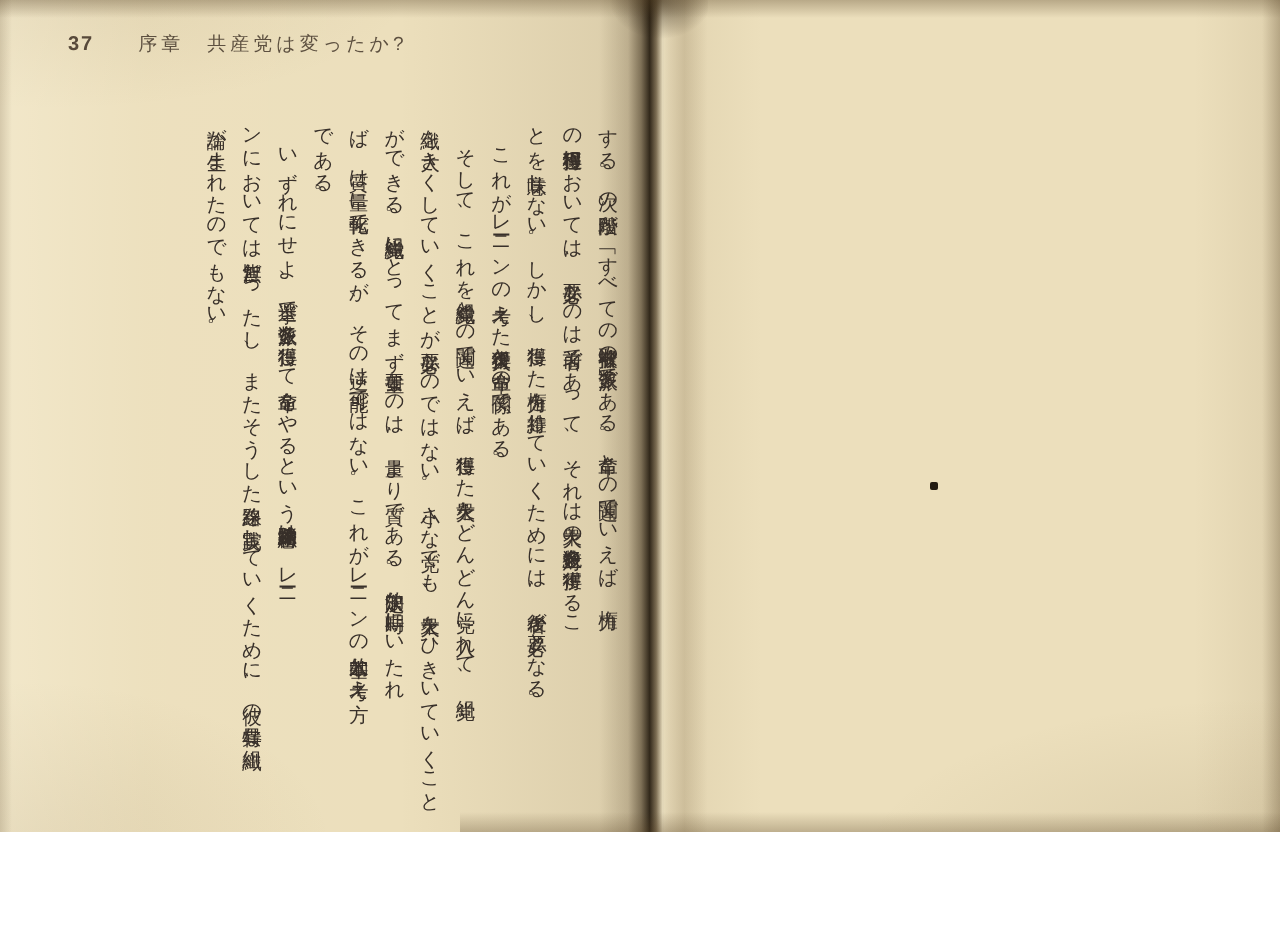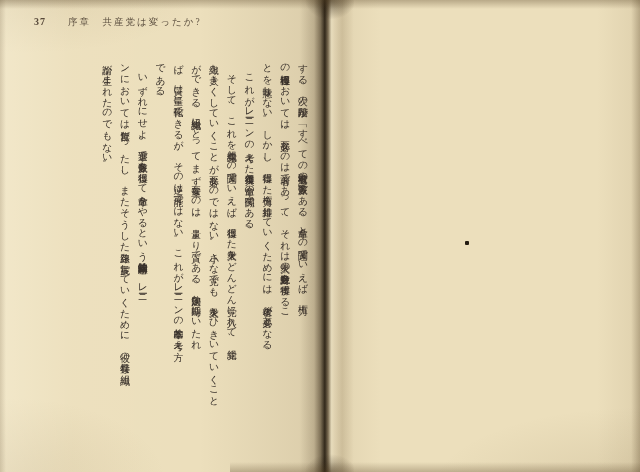--- a/index.html
+++ b/index.html
@@ -1,23 +1,23 @@
 <!DOCTYPE html>
 <html><head>
 <meta charset="utf-8">
 <style>
   html,body{margin:0;padding:0;}
   .book{
-    position:relative;width:640px;height:472px;overflow:hidden;
+    position:relative;width:640px;height:416px;overflow:hidden;
     background-color:#ecdfbc;
     background-image:
       radial-gradient(ellipse 220px 120px at 2% 102%, rgba(120,95,55,0.12), transparent 70%),
       radial-gradient(ellipse 260px 90px at 4% -2%, rgba(120,95,55,0.10), transparent 70%),
       radial-gradient(ellipse 300px 120px at 100% 104%, rgba(110,88,50,0.14), transparent 70%);
-    font-family:Liberation Serif, serif;
+    font-family:Liberation Sans, sans-serif;
   }
   .page{position:absolute;top:0;height:472px;}
   .page-left{left:0;width:332px;
     background:linear-gradient(to right, rgba(255,250,232,0.30), rgba(255,250,232,0.05) 22%, rgba(0,0,0,0) 60%, rgba(95,74,42,0.10) 90%, rgba(70,52,28,0.22) 100%);}
   .page-right{left:332px;width:308px;
     background:linear-gradient(to right, rgba(110,85,48,0.20) 0%, rgba(110,85,48,0.05) 7%, rgba(0,0,0,0) 16%, rgba(0,0,0,0) 86%, rgba(110,85,48,0.10) 100%);}
   .gutter{
     position:absolute;left:300px;top:0;width:54px;height:472px;pointer-events:none;
     background:
       radial-gradient(ellipse 34px 26px at 56% 0%, rgba(38,26,11,0.55), transparent 75%),

